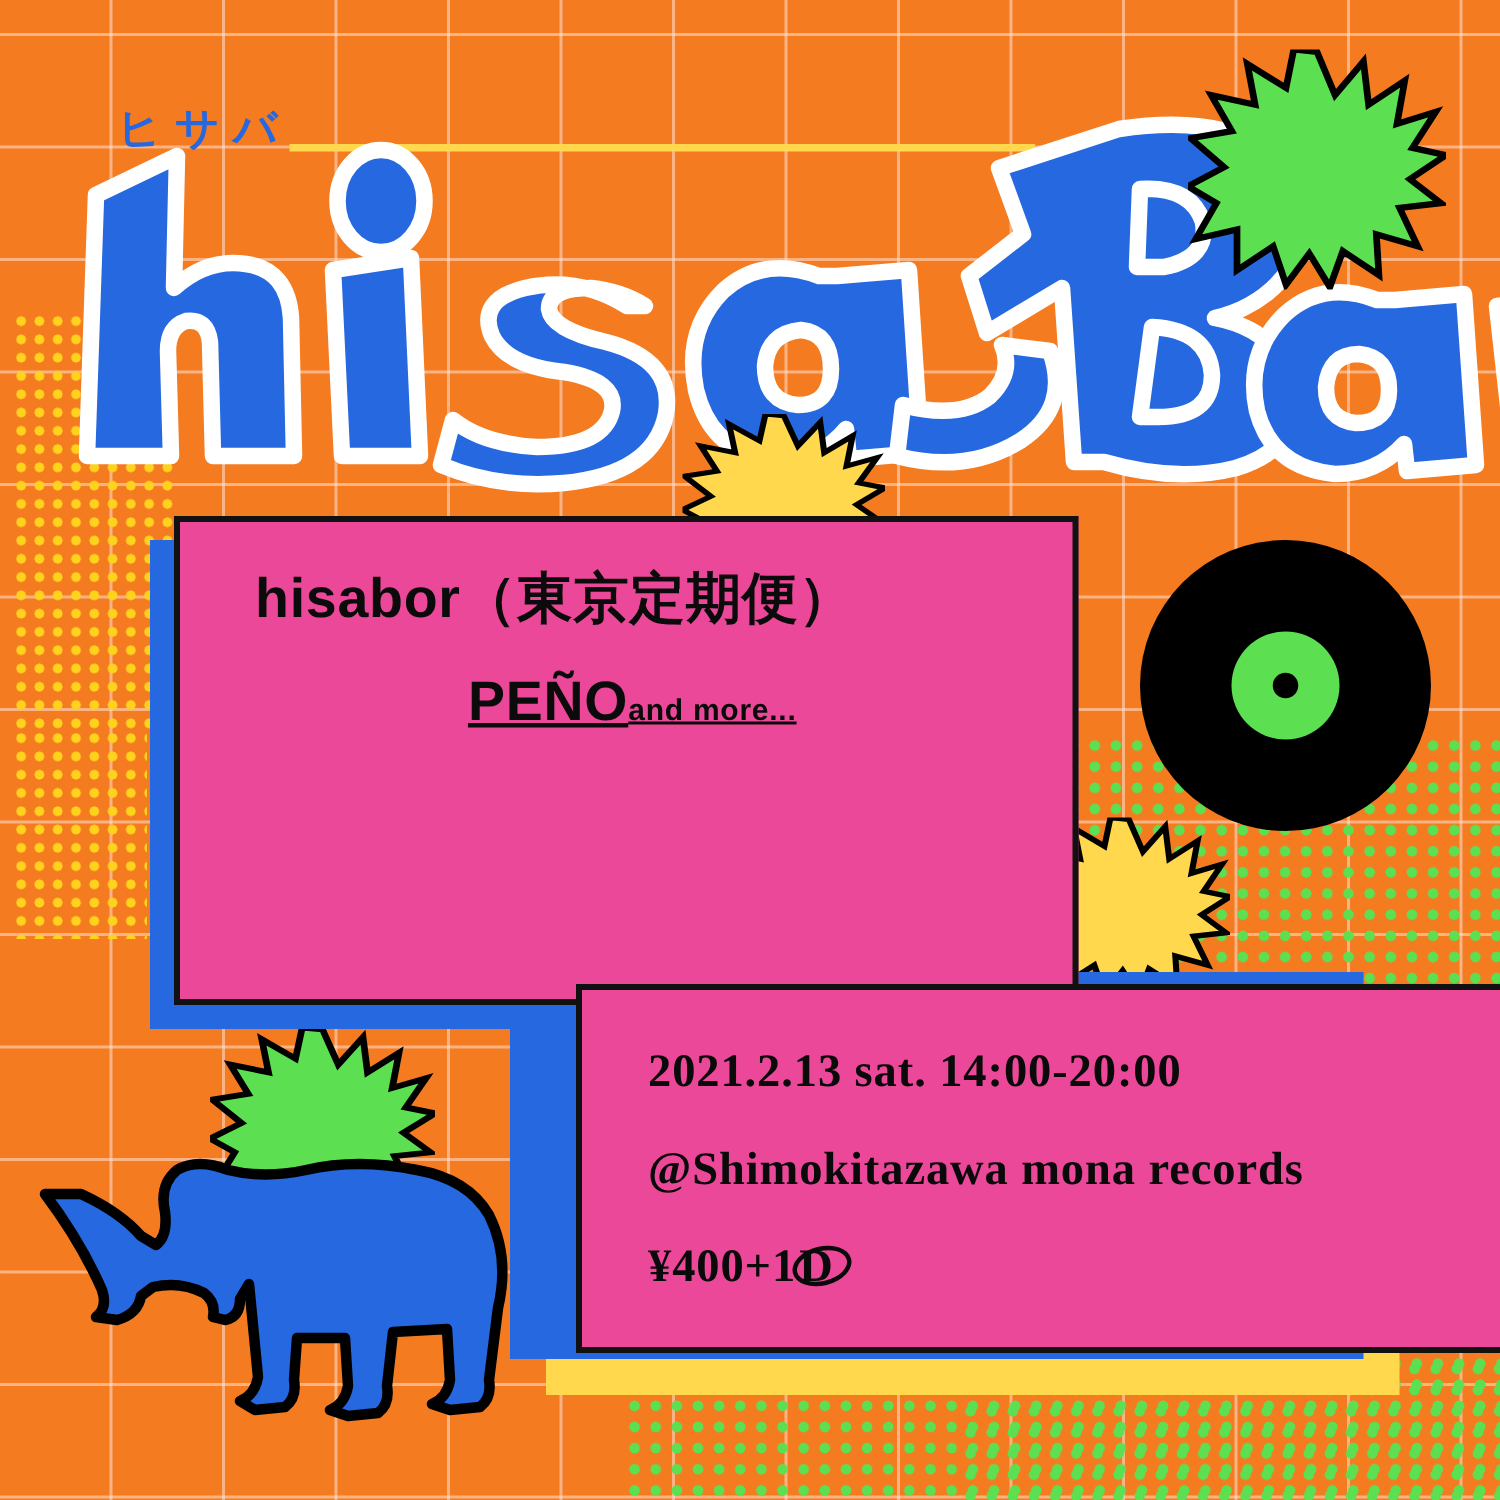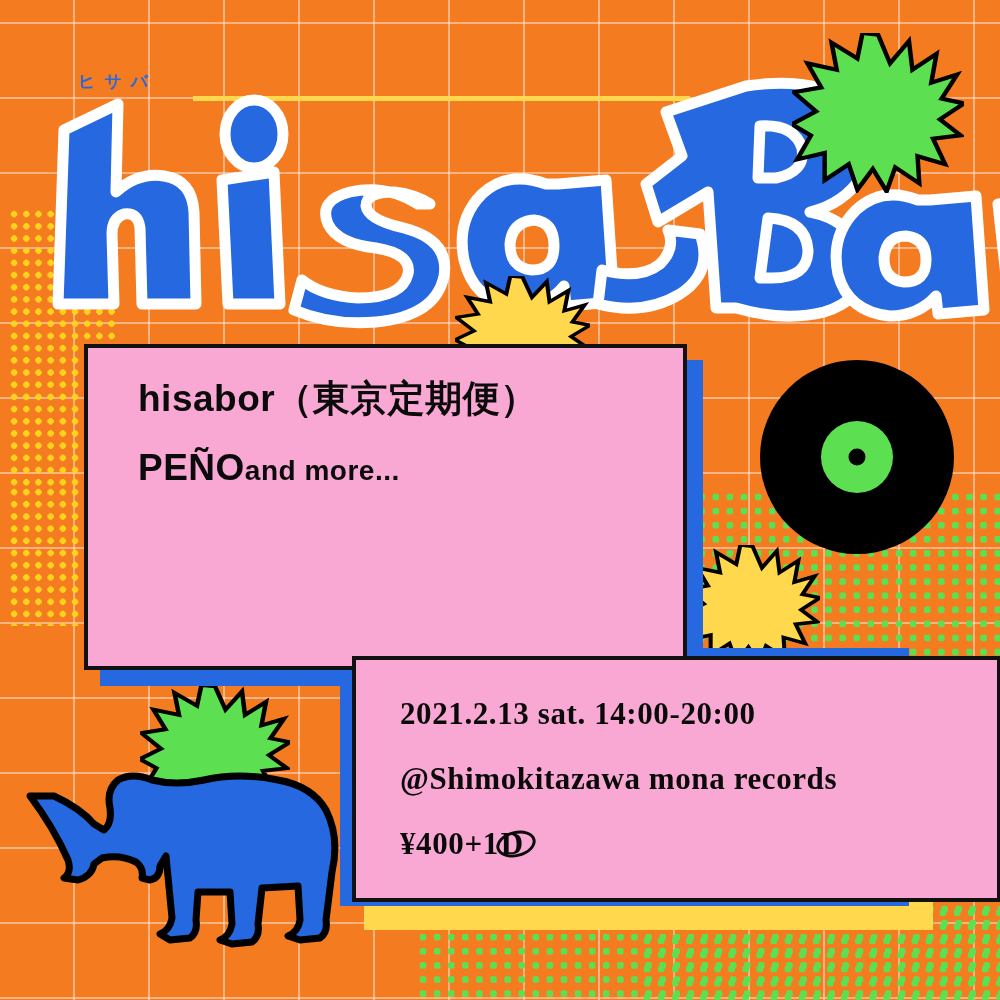--- a/index.html
+++ b/index.html
@@ -45,25 +45,26 @@
   #dots-left2 { left: 8px;  top: 486px; width: 90px;  height: 140px; }
   #dots-right { left: 596px; top: 490px; width: 404px; height: 176px; }
   #dots-bottom{ left: 640px; top: 666px; width: 360px; height: 334px; }
   #dots-bottom2{left: 416px; top: 902px; width: 584px; height: 98px; }
 
   
   #kana {
     position: absolute;
     left: 78px;
     top: 73px;
-    font-size: 17px;
+    font-size: 29px;
     font-weight: 700;
     color: #2668DF;
     letter-spacing: 9px;
     line-height: 1;
+    font-family: Liberation Mono, monospace;
   }
   #kana-rule {
     position: absolute;
     left: 193px;
     top: 96px;
     width: 497px;
     height: 5px;
     background: #FFD84D;
   }
 
@@ -118,21 +119,21 @@
     position: absolute;
     left: 20px;
     top: 768px;
     width: 330px;
     height: 200px;
     z-index: 5;
   }
   #rhino svg { display: block; width: 100%; height: 100%; }
 
   
-  .panel { position: absolute; background: #f9a8d4; border: 4px solid #111; box-sizing: border-box; }
+  .panel { position: absolute; background: #ec4899; border: 4px solid #111; box-sizing: border-box; margin-left: 32px; }
   .panel-shadow { position: absolute; }
 
   #lineup-shadow {
     left: 100px; top: 360px;
     width: 603px; height: 326px;
     background: #2668DF;
     z-index: 7;
   }
   #lineup-panel {
     left: 84px; top: 344px;
@@ -148,25 +149,26 @@
     color: #0B0B0B;
     line-height: 1;
     margin-bottom: 32px;
     letter-spacing: 0.5px;
     white-space: nowrap;
   }
   .act:last-child { margin-bottom: 0; }
   #act-last-row {
     display: flex;
     align-items: baseline;
-    justify-content: flex-start;
+    justify-content: center;
     padding-right: 42px;
+    text-decoration: underline;
   }
   #and-more {
-    font-size: 28px;
+    font-size: 20px;
     font-weight: 700;
     color: #0B0B0B;
     letter-spacing: 0.5px;
   }
 
   #details-shadow-blue {
     left: 340px; top: 648px;
     width: 569px; height: 258px;
     background: #2668DF;
     z-index: 7;

